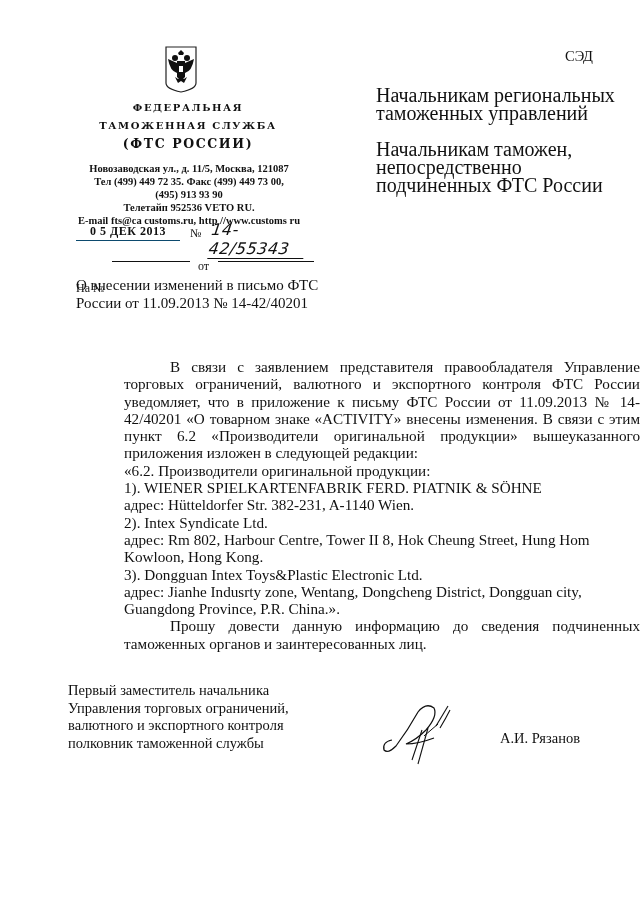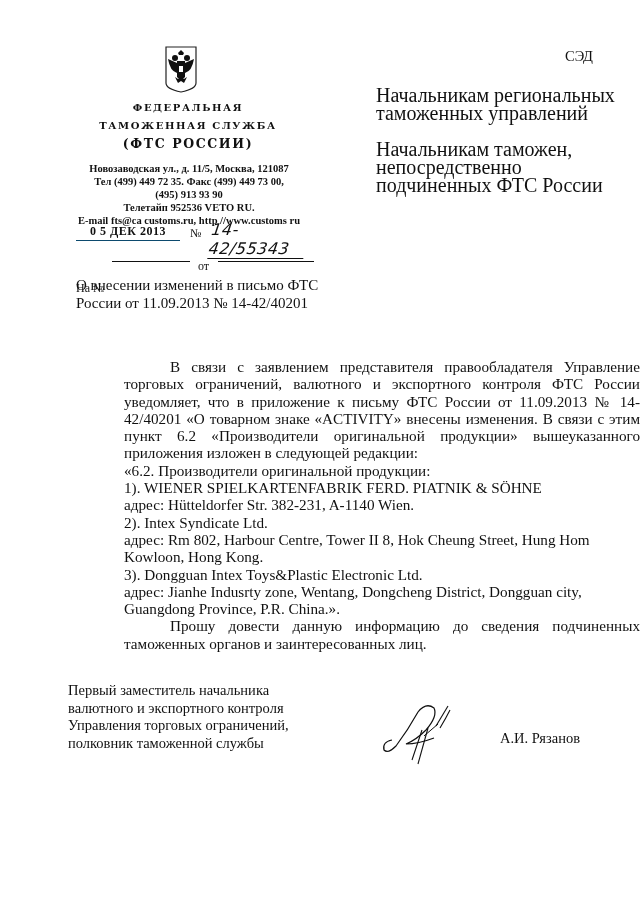--- a/index.html
+++ b/index.html
@@ -191,22 +191,22 @@
   <p>адрес: Rm 802, Harbour Centre, Tower II 8, Hok Cheung Street, Hung Hom Kowloon, Hong Kong.</p>
 
   <p>3). Dongguan Intex Toys&amp;Plastic Electronic Ltd.</p>
   <p>адрес: Jianhe Indusrty zone, Wentang, Dongcheng District, Dongguan city, Guangdong Province, P.R. China.».</p>
 
   <p class="justify indent">Прошу довести данную информацию до сведения подчиненных таможенных органов и заинтересованных лиц.</p>
 </div>
 
 <div class="abs sign-title">
   <div>Первый заместитель начальника</div>
+  <div>Управления торговых ограничений,</div>
   <div>валютного и экспортного контроля</div>
-  <div>Управления торговых ограничений,</div>
   <div>полковник таможенной службы</div>
 </div>
 
 <div class="abs signature">
   <svg width="90" height="80" viewBox="0 0 90 80">
     <path d="M14 40 Q4 42 6 50 Q10 54 18 46 Q30 30 40 12 Q48 2 56 8 Q60 16 48 30 Q38 40 28 44 Q40 44 56 38" fill="none" stroke="#111" stroke-width="1.2"></path>
     <path d="M44 30 L34 60" fill="none" stroke="#111" stroke-width="1.1"></path>
     <path d="M50 28 L40 64" fill="none" stroke="#111" stroke-width="1.1"></path>
     <path d="M58 26 Q64 16 70 6" fill="none" stroke="#111" stroke-width="1.1"></path>
     <path d="M62 28 Q68 18 72 10" fill="none" stroke="#111" stroke-width="1.1"></path>

